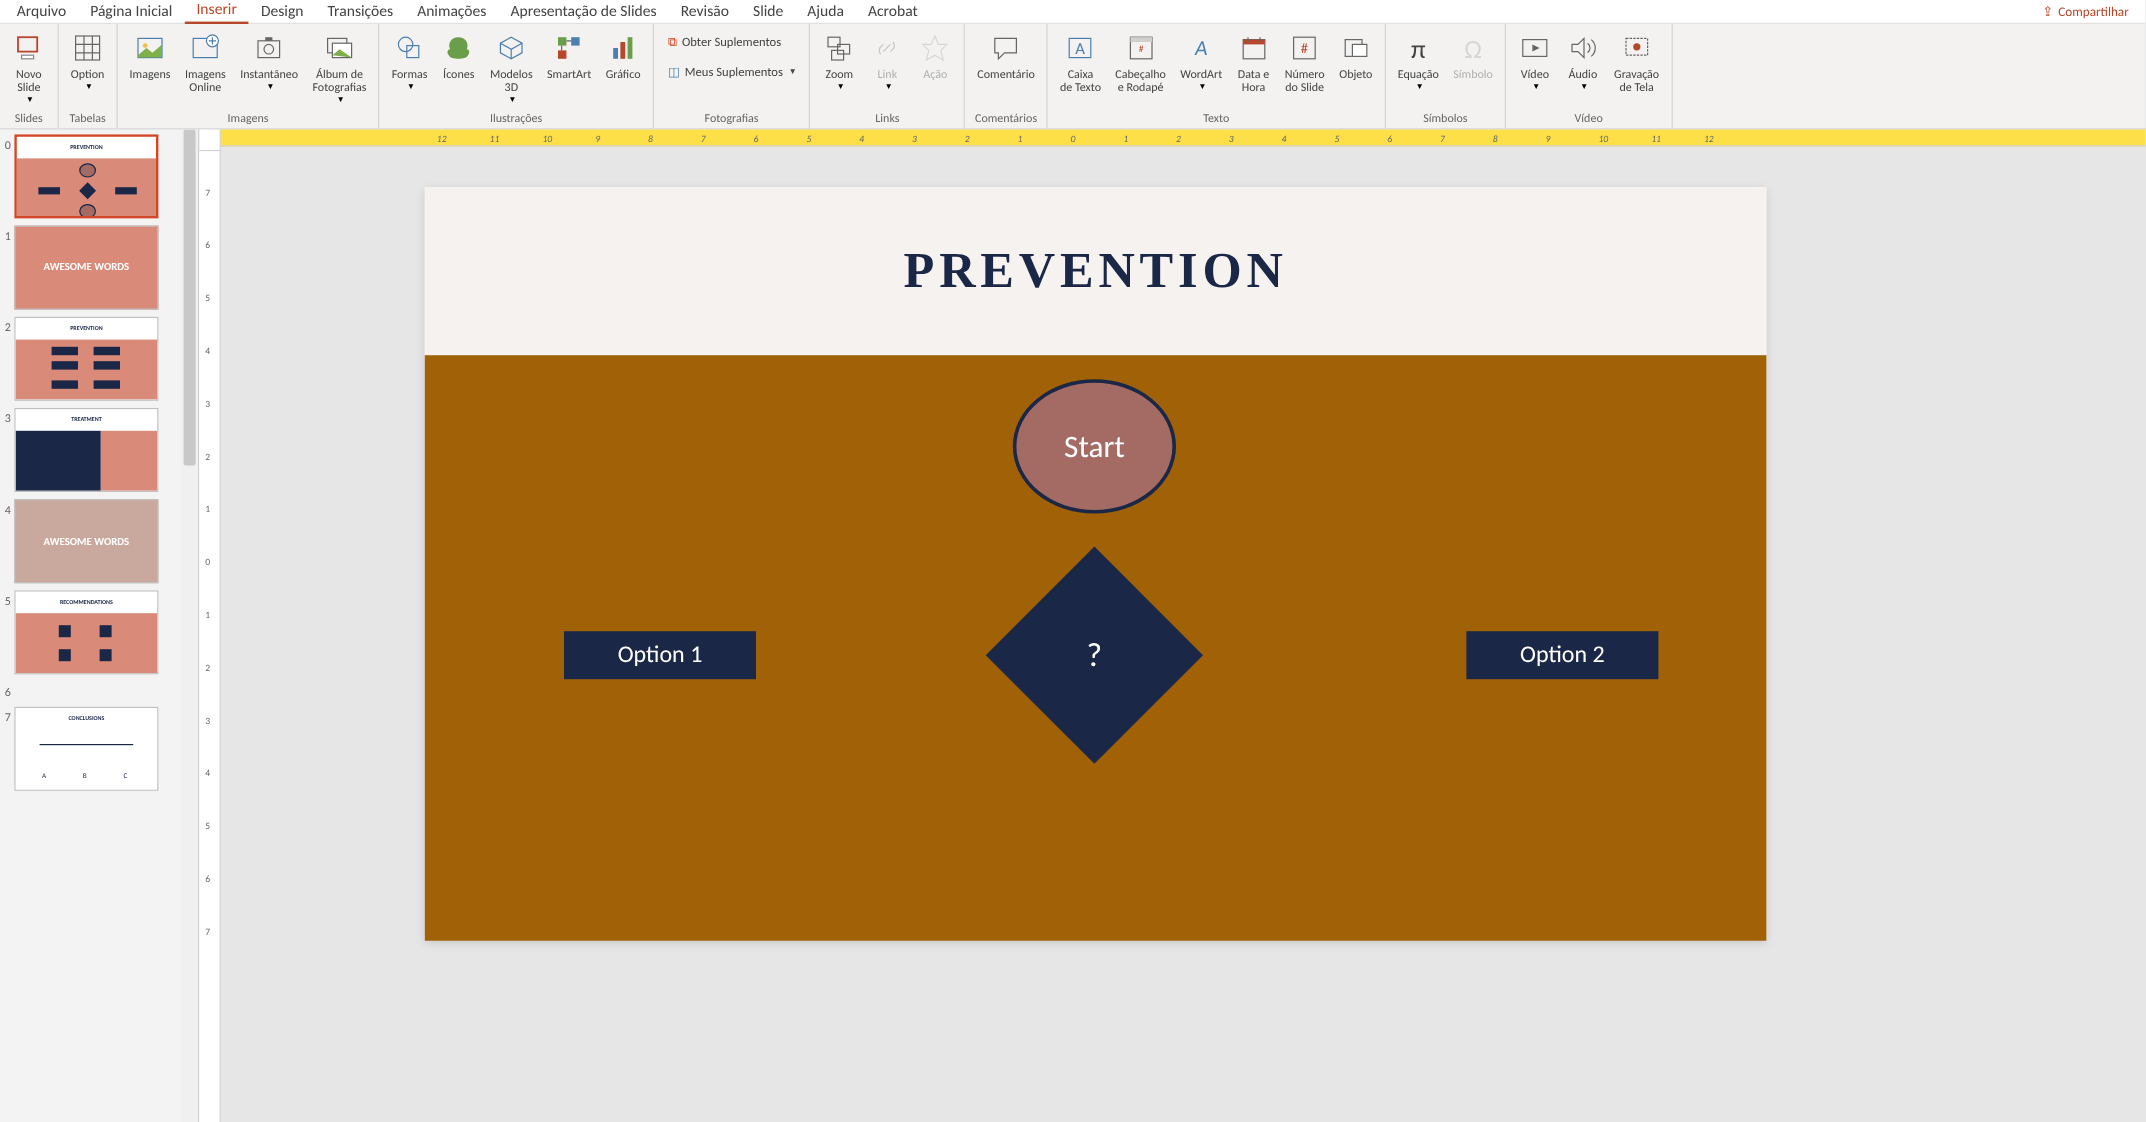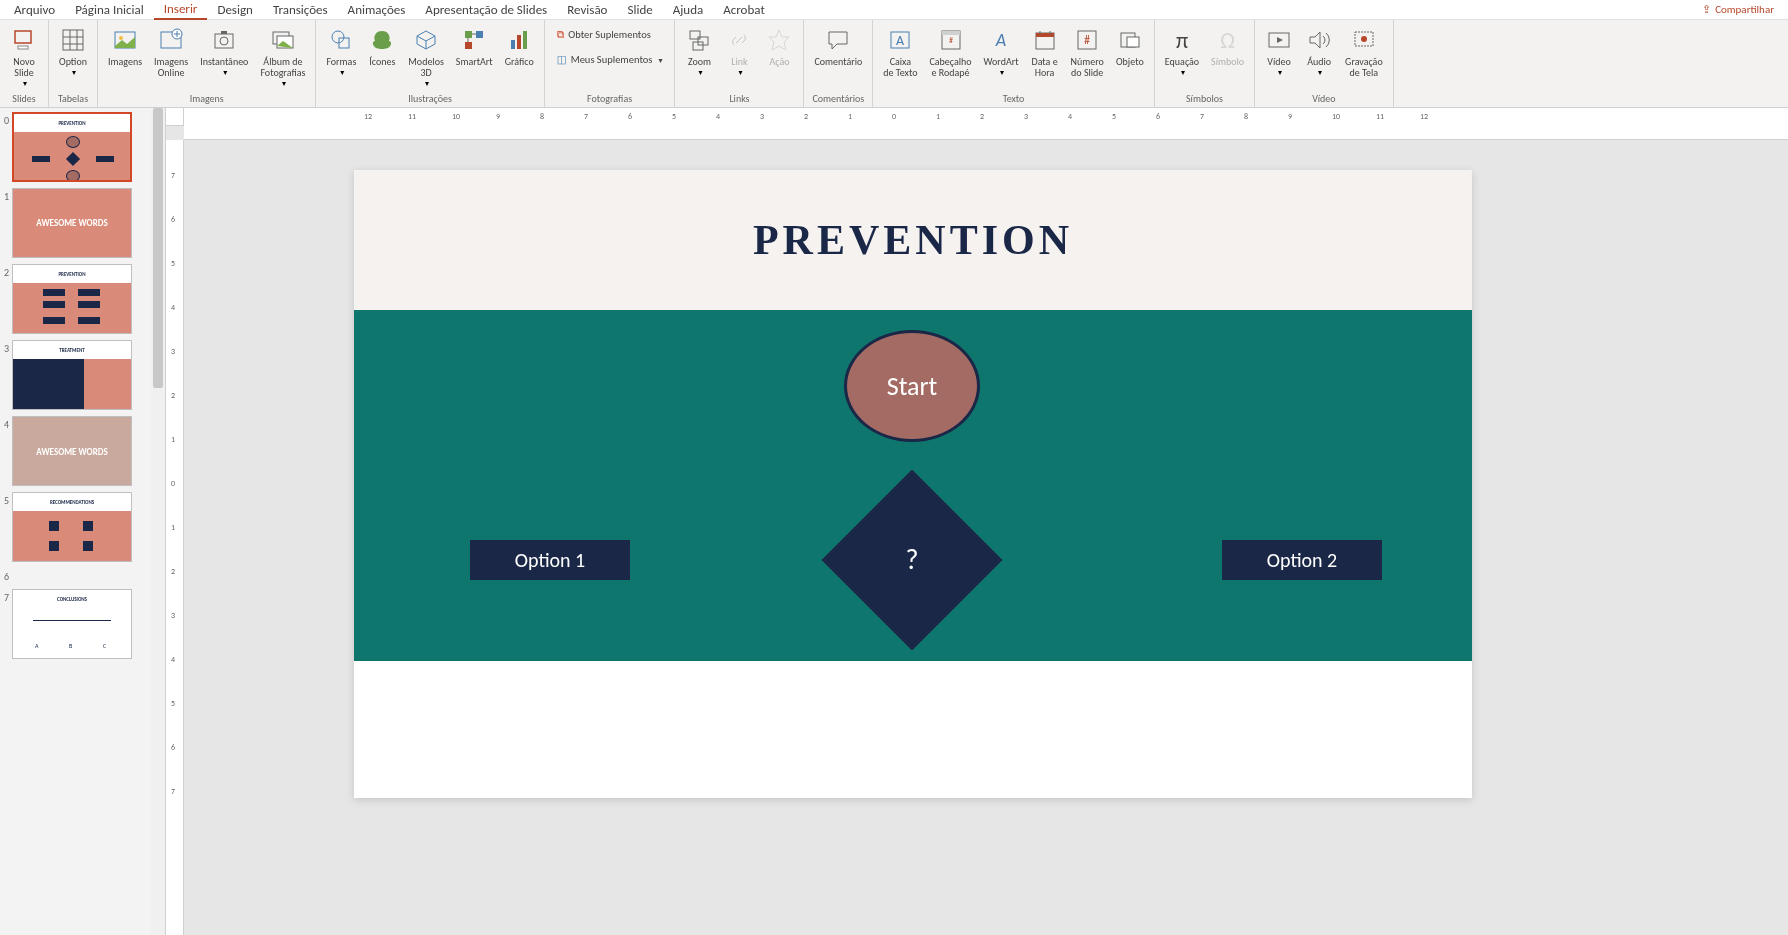--- a/index.html
+++ b/index.html
@@ -37,33 +37,33 @@
 .thumb.selected { border: 2px solid #D24726; }
 .thumb-scroll { position: absolute; right: 0; top: 0; bottom: 0; width: 14px; background: #f0f0f0; }
 .thumb-scroll .handle { position: absolute; top: 0; left: 2px; right: 2px; height: 280px; background: #c8c8c8; border-radius: 2px; }
 
 
 .t-salmon { background: #d98a78; }
 .t-header { height: 18px; background: #fff; display: flex; align-items: center; justify-content: center; font-size: 5px; color: #1a2747; font-weight: bold; }
 .t-body { flex: 1; background: #d98a78; position: relative; }
 
 
-.ruler-h { height: 32px; background: #ffffff; border-bottom: 1px solid #d0d0d0; position: relative; font-size: 8px; color: #777; display: flex; align-items: center; overflow: hidden; }
+.ruler-h { height: 14px; background: #fde047; border-bottom: 1px solid #d0d0d0; position: relative; font-size: 8px; color: #777; display: flex; align-items: center; overflow: hidden; font-style: italic; }
 .ruler-v { width: 18px; background: #fff; border-right: 1px solid #d0d0d0; position: relative; }
 .ruler-tick { position: absolute; font-size: 8px; color: #666; }
 
 
 .canvas-area { flex: 1; display: flex; flex-direction: column; }
 .canvas-body { flex: 1; display: flex; }
 .slide-area { flex: 1; position: relative; overflow: auto; }
 .slide { position: absolute; left: 170px; top: 30px; width: 1118px; height: 628px; background: #fff; box-shadow: 0 2px 8px rgba(0,0,0,0.15); }
 
 .slide-header-area { height: 140px; background: #f5f2ef; display: flex; align-items: center; justify-content: center; }
 .slide-title { font-size: 42px; letter-spacing: 4px; color: #1a2747; font-weight: 700; font-family: Georgia, serif; }
-.slide-body-area { height: 351px; background: #0f766e; position: relative; }
+.slide-body-area { height: 488px; background: #a16207; position: relative; }
 
 .flow-oval { position: absolute; width: 136px; height: 112px; border: 3px solid #1a2747; border-radius: 50%; display: flex; align-items: center; justify-content: center; color: #fff; font-size: 26px; font-family: Georgia, serif; background: #a36b64; }
 .flow-diamond { position: absolute; width: 128px; height: 128px; background: #1a2747; transform: rotate(45deg); }
 .flow-diamond span { transform: rotate(-45deg); color: #fff; font-size: 28px; display: block; text-align: center; line-height: 128px; }
 .flow-rect { position: absolute; width: 160px; height: 40px; background: #1a2747; color: #fff; display: flex; align-items: center; justify-content: center; font-size: 20px; font-family: Georgia, serif; }
 
 svg.ico { width: 24px; height: 24px; }
 </style>
 </head>
 <body>

